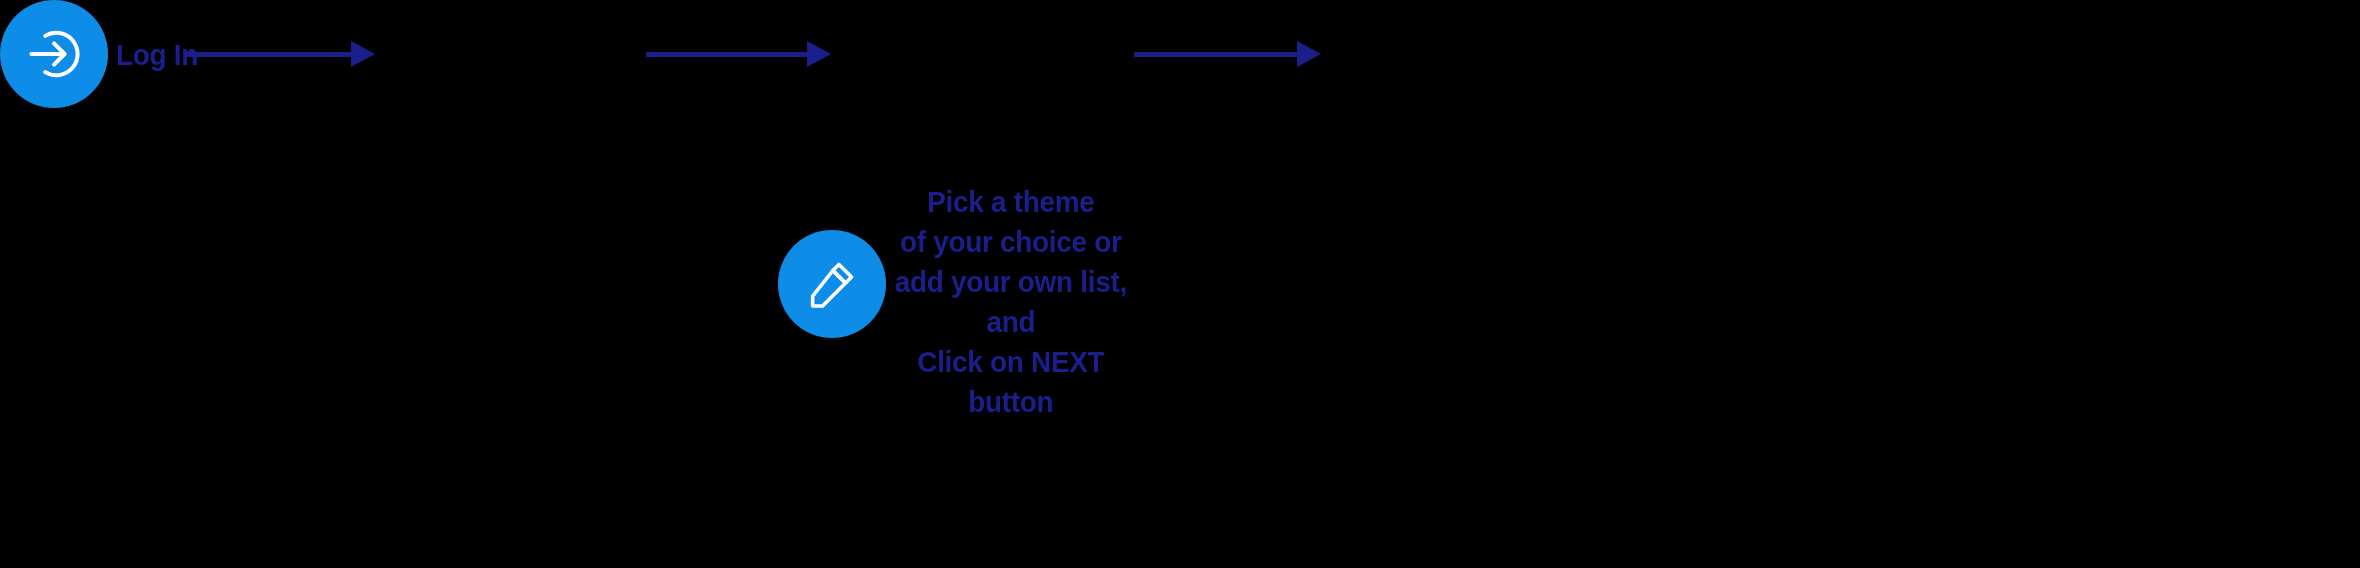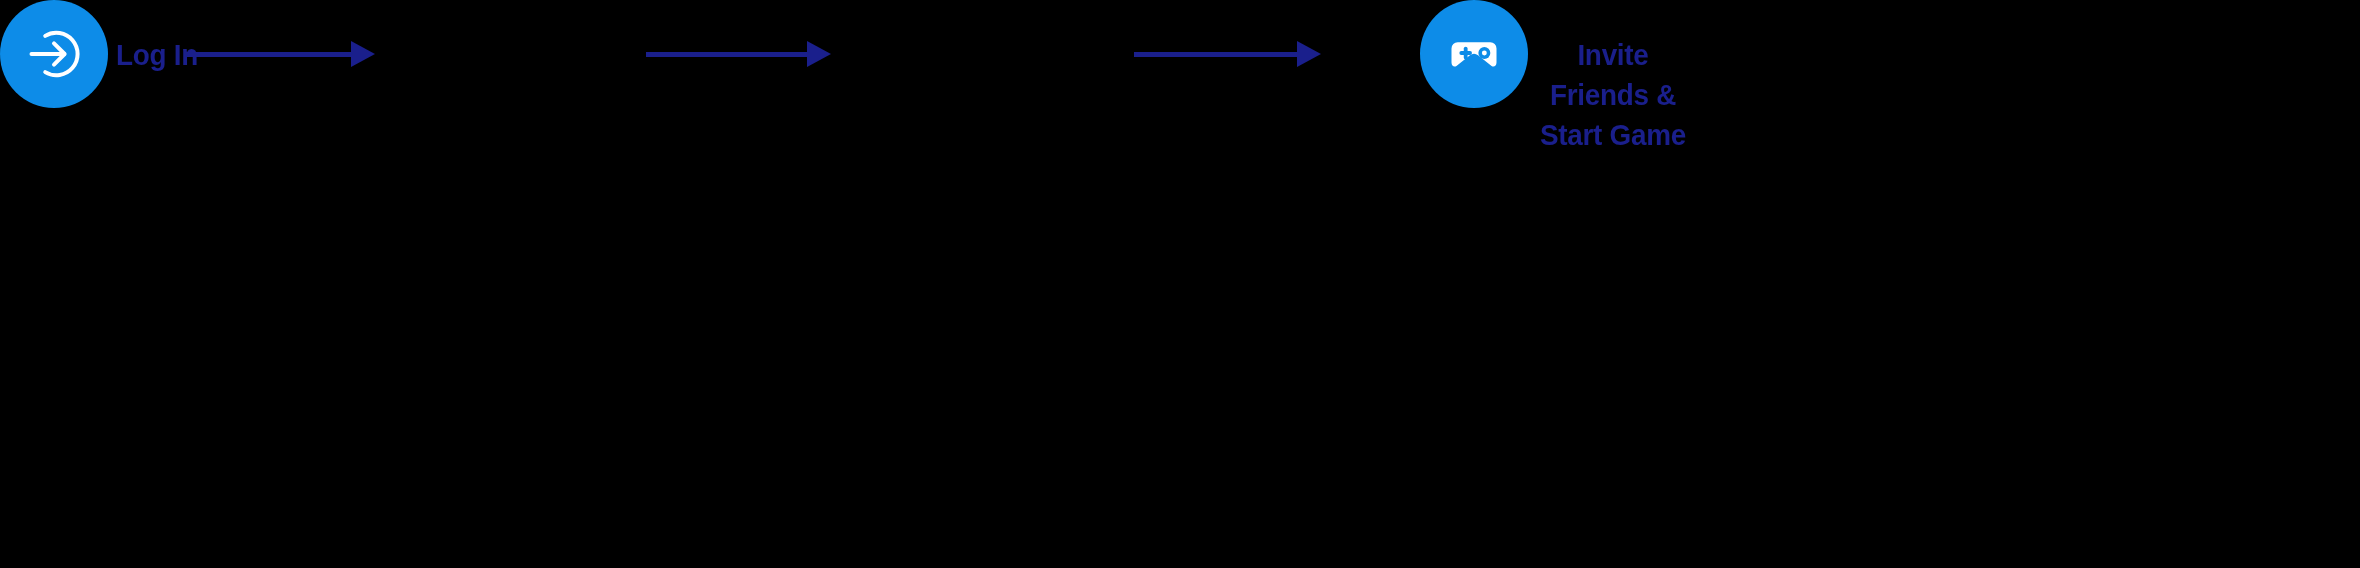--- a/index.html
+++ b/index.html
@@ -124,41 +124,38 @@
     <div class="shaft"></div>
     <div class="head"></div>
   </div>
 
 
   <div class="arrow arrow-1">
     <div class="shaft"></div>
     <div class="head"></div>
   </div>
 
+  <div class="step step-2">
+    <div class="circle">
+      <span>
+        <svg width="54" height="54" viewBox="0 0 48 48" fill="none" stroke="#ffffff" stroke-width="3.2" stroke-linecap="round" stroke-linejoin="round">
+
+          <path d="M30.2 6.6 L41.4 17.8 L36.0 23.2 L24.8 12.0 Z"></path>
+
+          <path d="M24.8 12.0 L36.0 23.2 L15.6 43.6 L6.8 43.6 L6.8 34.8 Z"></path>
+        </svg>
+      </span>
+    </div>
+    <div class="step-label">Pick a theme
+of your choice or
+add your own list,
+and
+Click on NEXT
+button</div>
+  </div>
 
   <div class="arrow arrow-2">
     <div class="shaft"></div>
     <div class="head"></div>
   </div>
 
-  <div class="step step-3">
-    <div class="circle">
-      <span>
-        <svg width="54" height="54" viewBox="0 0 48 48">
-          <path d="M9.5 13.5 H38.5 A5.5 5.5 0 0 1 44 19 V31.5
-                   C44 34.5 41.6 36.2 39.6 34.6 L27.6 25.2
-                   A6 6 0 0 0 20.4 25.2 L8.4 34.6
-                   C6.4 36.2 4 34.5 4 31.5 V19
-                   A5.5 5.5 0 0 1 9.5 13.5 Z" fill="#ffffff"></path>
-
-          <rect x="11.0" y="21.4" width="11.2" height="3.4" rx="1.7" fill="#0d8ce8"></rect>
-          <rect x="14.9" y="17.5" width="3.4" height="11.2" rx="1.7" fill="#0d8ce8"></rect>
-
-          <circle cx="33.2" cy="23.1" r="5.3" fill="#0d8ce8"></circle>
-          <circle cx="33.2" cy="23.1" r="2.2" fill="#ffffff"></circle>
-        </svg>
-      </span>
-    </div>
-    <div class="step-label">Invite Friends &amp;
-Start Game</div>
-  </div>
 
 </div>
 
 </body></html>

